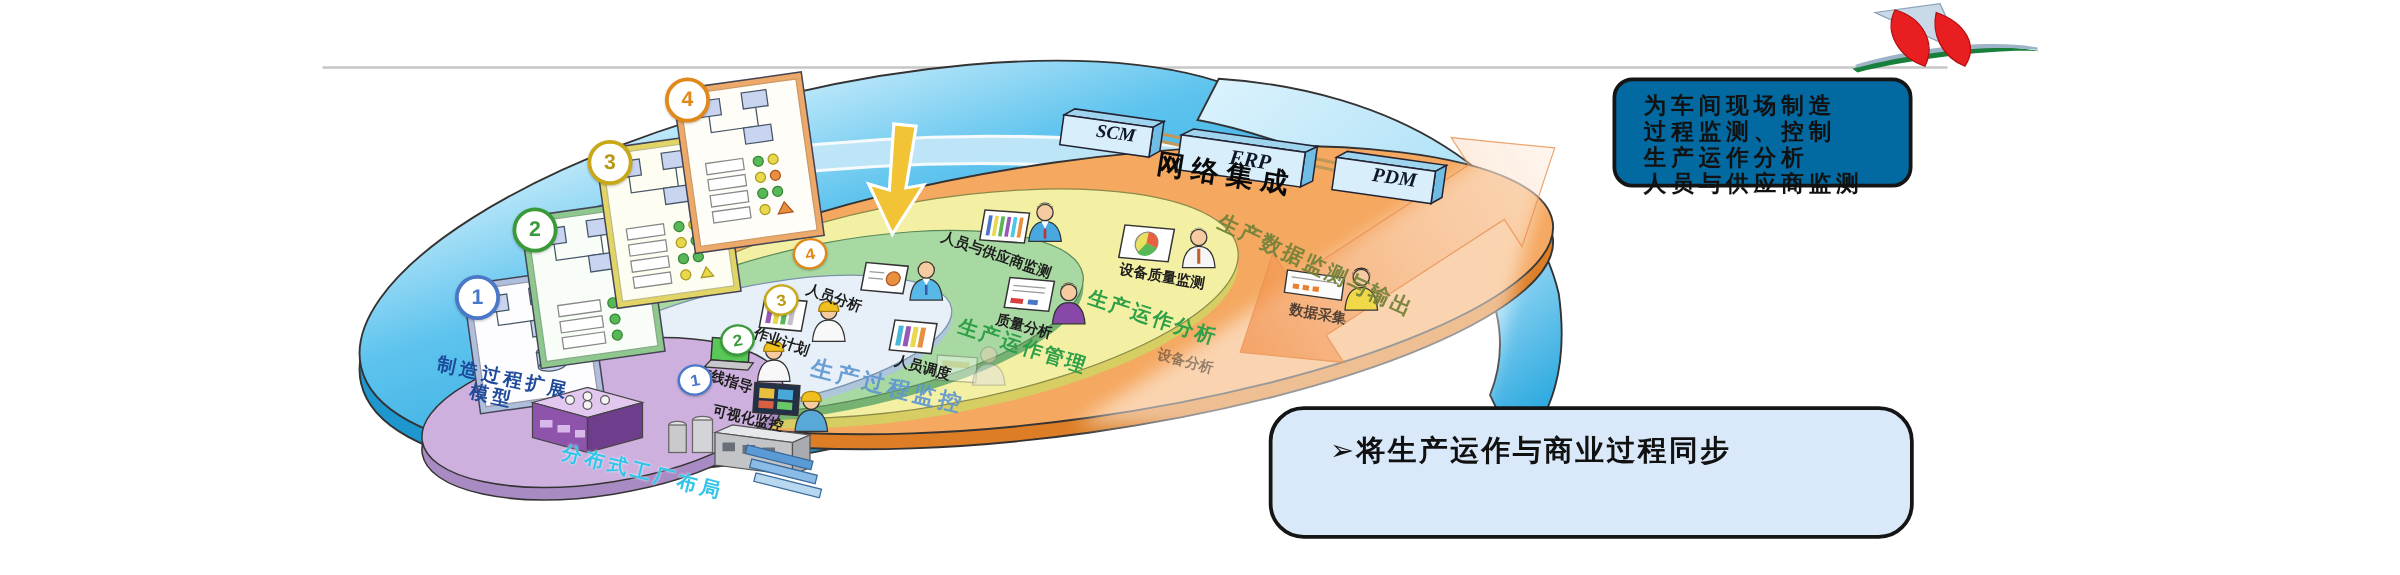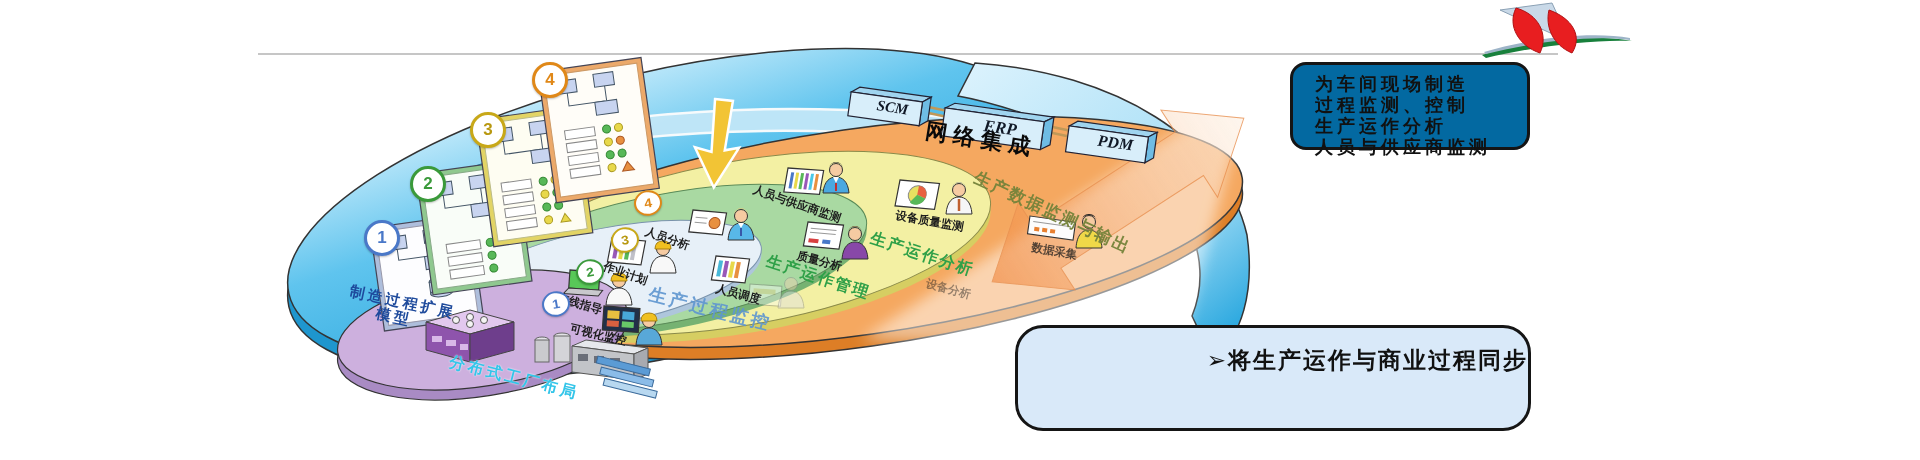--- a/index.html
+++ b/index.html
@@ -19,21 +19,21 @@
   .c-yellow{border-color:#C8A818;color:#B89810;}
   .c-orange{border-color:#E08818;color:#E08818;}
   .sysname{position:absolute;z-index:3;font-family:"Liberation Serif","DejaVu Serif",serif;
            font-style:italic;font-weight:bold;color:#101826;text-align:center;transform-origin:0 0;}
   .callout{position:absolute;z-index:5;box-sizing:border-box;}
   #callout-platform{left:1290px;top:62px;width:240px;height:88px;background:#0369a1;border:3px solid #151515;
                     border-radius:16px;padding:9px 10px 0 22px;font-size:18px;font-weight:bold;color:#111;
                     letter-spacing:4px;line-height:21px;}
   #callout-goals{left:1015px;top:325px;width:516px;height:106px;background:#D9E9F9;border:3px solid #151515;
                  border-radius:28px;padding:17px 0 0 16px;font-size:23px;font-weight:bold;color:#111;
-                 letter-spacing:2px;text-align:right;}
+                 letter-spacing:2px;}
   .goal-line{margin-bottom:11px;}
   .goal-indent{margin-left:30px;}
 </style>
 </head>
 <body>
 
 <div id="stage">
 
   <div class="rule"></div>
 

